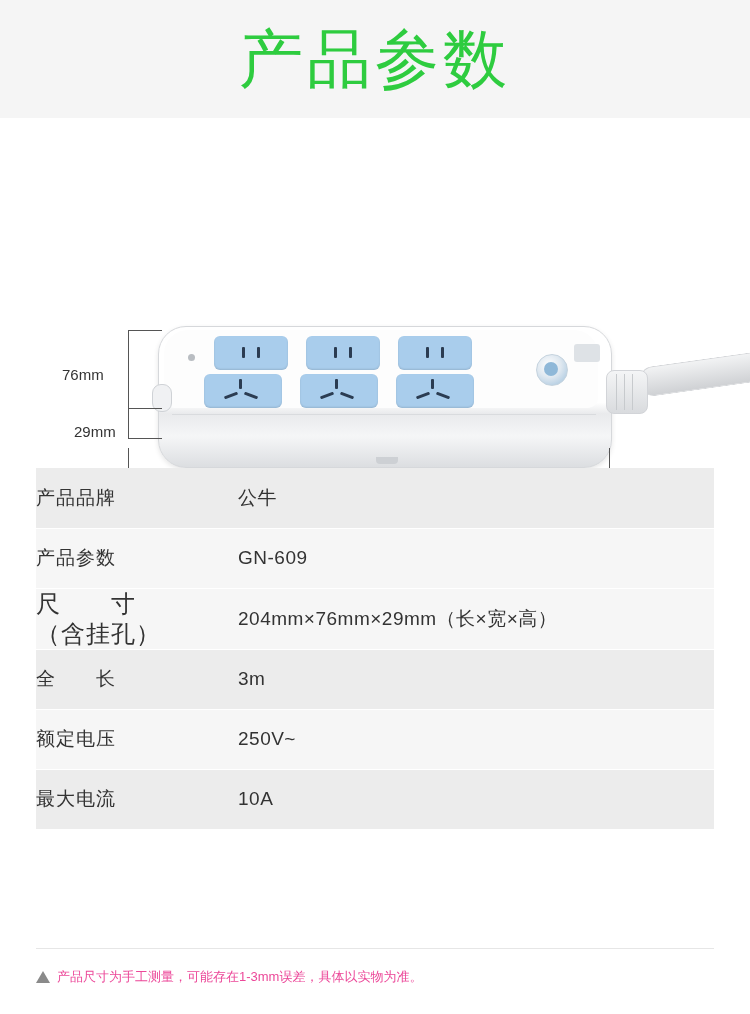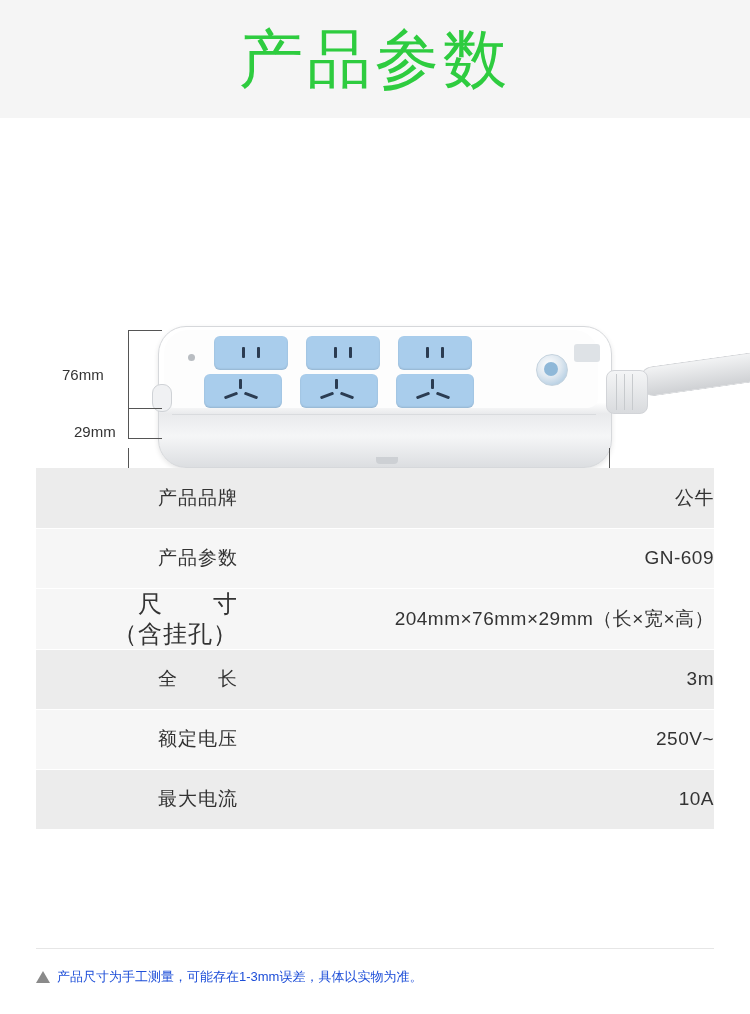--- a/index.html
+++ b/index.html
@@ -222,21 +222,20 @@
     top: 468px;
     width: 678px;
   }
   table.spec {
     border-collapse: collapse;
     width: 678px;
     table-layout: fixed;
   }
   table.spec tr {
     height: 60px;
-    text-align: right;
   }
   table.spec td {
     font-size: 19px;
     color: #333;
     padding: 0;
     vertical-align: middle;
     border-bottom: 1px solid #ffffff;
   }
   td.key {
     width: 202px;
@@ -256,21 +255,21 @@
   }
 
   
   .footnote {
     position: absolute;
     left: 36px;
     top: 968px;
     display: flex;
     align-items: center;
     font-size: 13px;
-    color: #1d4ed8;
+    color: #ec4899;
   }
   .warn-tri {
     width: 0;
     height: 0;
     border-left: 7px solid transparent;
     border-right: 7px solid transparent;
     border-bottom: 12px solid #8a8a8a;
     margin-right: 7px;
     position: relative;
   }

